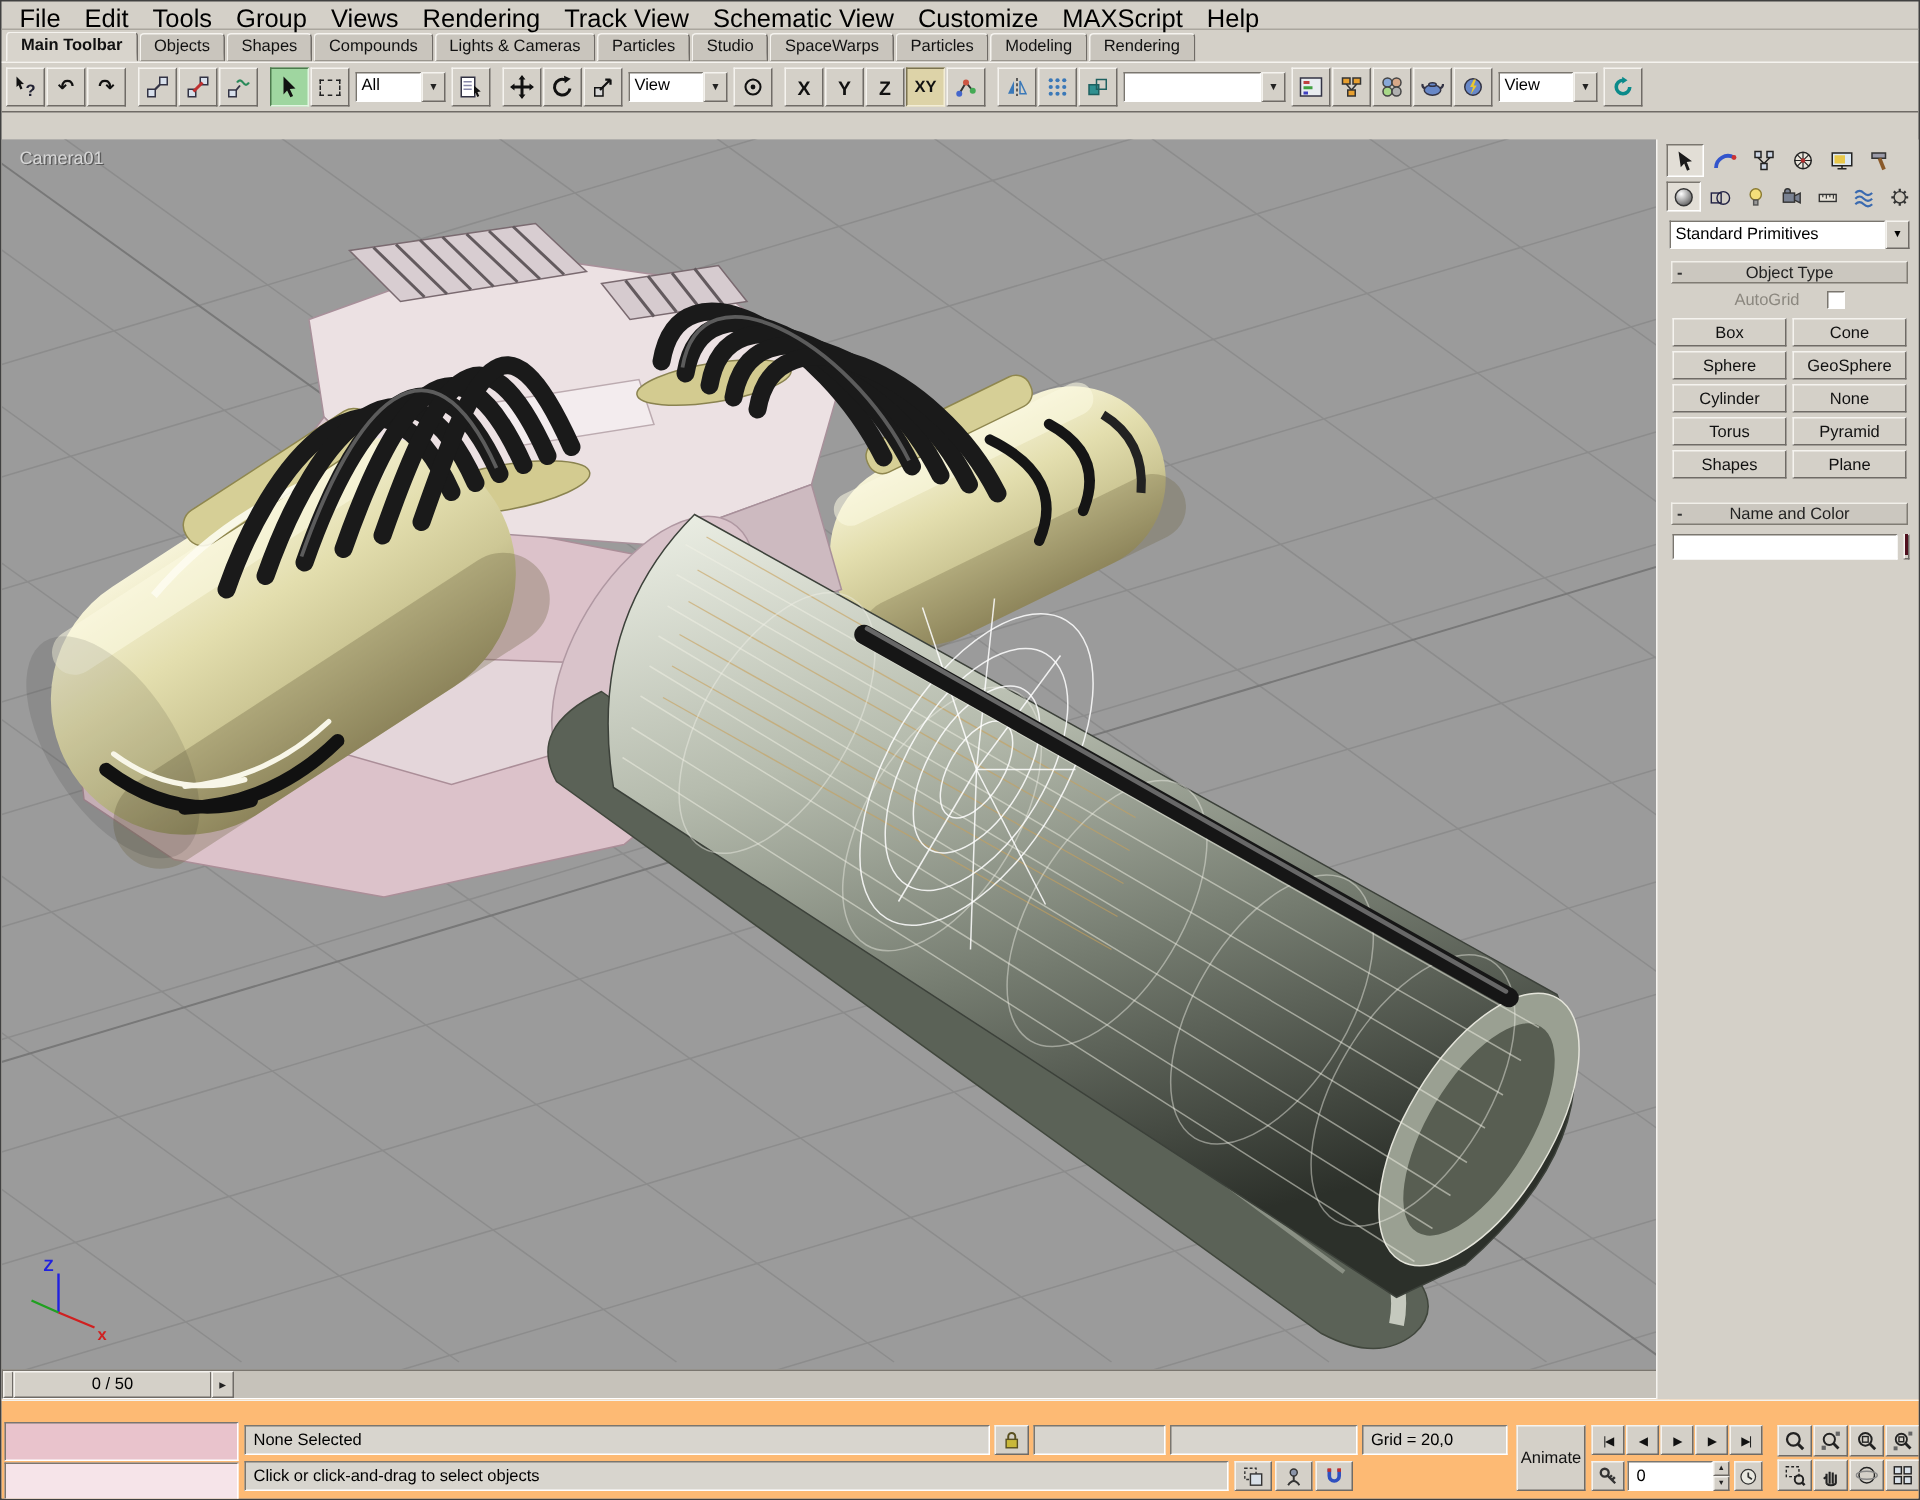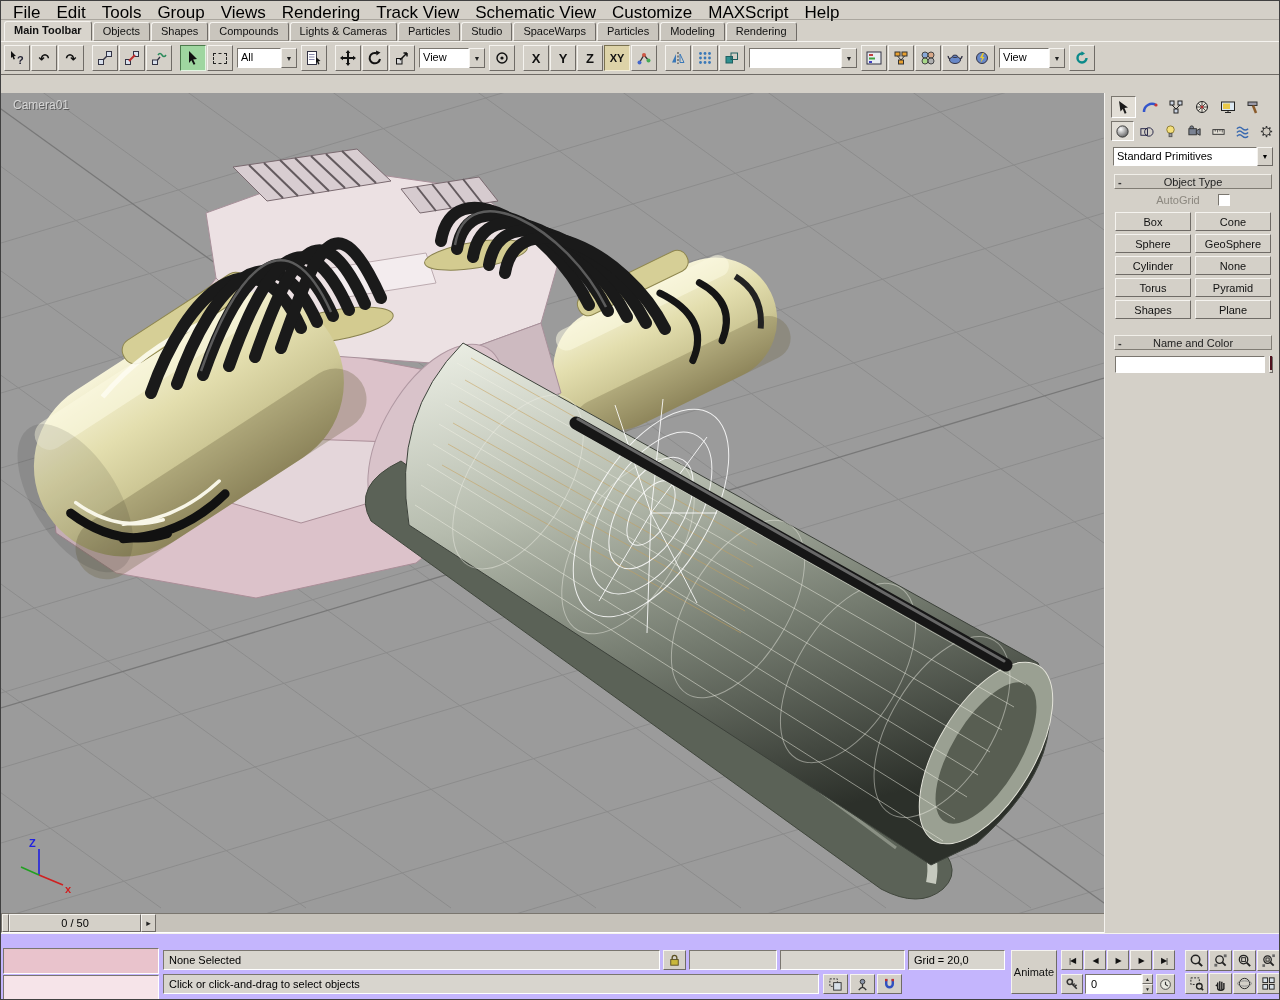--- a/index.html
+++ b/index.html
@@ -70,21 +70,21 @@
   .autogrid-label{color:#8b877f;font-size:11px;}
   .checkbox{width:12px;height:12px;background:#fff;border:1px solid;border-color:#7a766f #fff #fff #7a766f;}
   .obj-grid{display:grid;grid-template-columns:1fr 1fr;gap:3px 4px;padding:3px 1px 6px;}
   .obj-btn{height:19px;font-size:11px;display:flex;align-items:center;justify-content:center;color:#111;}
   .nc-row{display:flex;align-items:center;gap:4px;padding:6px 1px 4px;}
   .nc-input{flex:1;height:17px;background:#fff;border:1px solid;border-color:#7a766f #fff #fff #7a766f;font-size:11px;padding:0 3px;font-family:inherit;}
   .nc-swatch{width:17px;height:17px;border:1px solid;border-color:#f5f3ef #6f6b66 #6f6b66 #f5f3ef;}
   .nc-swatch-inner{width:100%;height:100%;border:1px solid #50101e;}
 
   
-  .statusbar{position:absolute;top:932px;left:0;width:1280px;height:68px;background:#c4b5fd;border-top:1px solid #f5f3ef;}
+  .statusbar{position:absolute;top:932px;left:0;width:1280px;height:68px;background:#fdba74;border-top:1px solid #f5f3ef;}
   .abs{position:absolute;}
   .sfield{font-size:11px;display:flex;align-items:center;padding:0 5px;color:#000;white-space:nowrap;overflow:hidden;}
   .mxs-top{background:#e9c3cc;}
   .mxs-bot{background:#f6e4e9;}
   .sicon{display:flex;align-items:center;justify-content:center;}
   .animate-btn{font-size:11px;display:flex;align-items:center;justify-content:center;color:#111;}
   .pb-btn{font-size:8px;display:flex;align-items:center;justify-content:center;color:#111;letter-spacing:-1px;}
   .nav-btn{display:flex;align-items:center;justify-content:center;}
   .spin{display:flex;flex-direction:column;width:11px;}
   .spin div{flex:1;font-size:5px;display:flex;align-items:center;justify-content:center;color:#222;}

